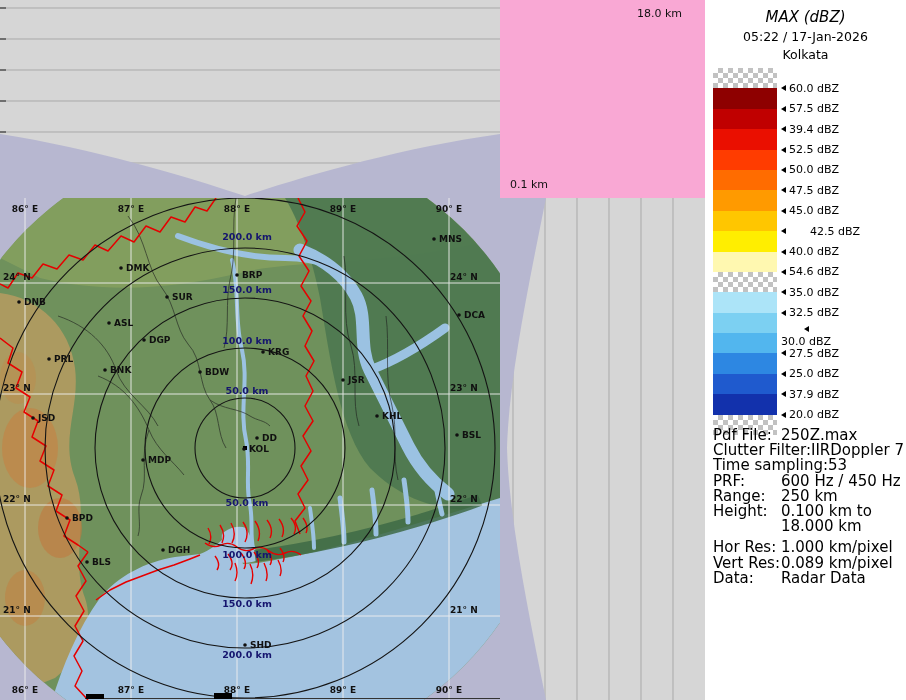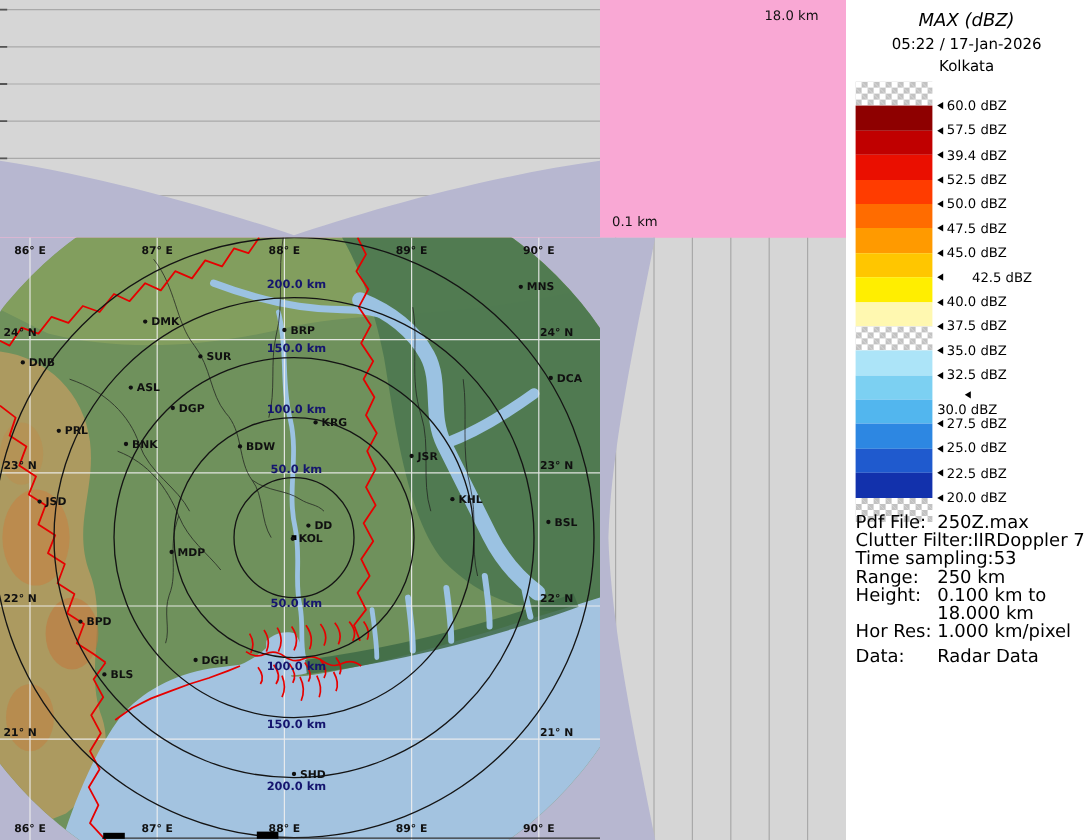--- a/index.html
+++ b/index.html
@@ -294,21 +294,21 @@
         <div class="cbar-tick" style="top: 156.111px; gap: 24px;">
           <span class="tick-arrow"></span>
           <span>42.5 dBZ</span>
         </div>
         <div class="cbar-tick" style="top: 176.5px; align-items: center;">
           <span class="tick-arrow"></span>
           <span>40.0 dBZ</span>
         </div>
         <div class="cbar-tick" style="top: 196.889px;">
           <span class="tick-arrow"></span>
-          <span>37.5 dBZ</span>
+          <span>54.6 dBZ</span>
         </div>
         <div class="cbar-tick" style="top: 217.278px;">
           <span class="tick-arrow"></span>
           <span>35.0 dBZ</span>
         </div>
         <div class="cbar-tick" style="top: 237.667px;">
           <span class="tick-arrow"></span>
           <span>32.5 dBZ</span>
         </div>
         <div class="cbar-tick" style="top: 258.056px; flex-direction: column;">
@@ -318,35 +318,37 @@
         <div class="cbar-tick" style="top: 278.444px;">
           <span class="tick-arrow"></span>
           <span>27.5 dBZ</span>
         </div>
         <div class="cbar-tick" style="top: 298.833px;">
           <span class="tick-arrow"></span>
           <span>25.0 dBZ</span>
         </div>
         <div class="cbar-tick" style="top: 319.222px;">
           <span class="tick-arrow"></span>
-          <span>22.5 dBZ</span>
+          <span>37.9 dBZ</span>
         </div>
         <div class="cbar-tick" style="top: 339.611px;">
           <span class="tick-arrow"></span>
           <span>20.0 dBZ</span>
         </div>
       </div>
 
     <div id="legend-meta">
       <div id="metadata">
           <div class="meta-row"><span class="meta-label">Pdf File:</span><span class="meta-value">250Z.max</span></div>
           <div class="meta-row"><span class="meta-label">Clutter Filter:</span><span class="meta-value">IIRDoppler 7</span></div>
           <div class="meta-row"><span class="meta-label">Time sampling:</span><span class="meta-value">53</span></div>
+          <div class="meta-row"><span class="meta-label">PRF:</span><span class="meta-value">600 Hz / 450 Hz</span></div>
           <div class="meta-row"><span class="meta-label">Range:</span><span class="meta-value">250 km</span></div>
           <div class="meta-row"><span class="meta-label">Height:</span><span class="meta-value">0.100 km to</span></div>
           <div class="meta-row"><span class="meta-label"></span><span class="meta-value">18.000 km</span></div>
           <div class="meta-row"><span class="meta-label">Hor Res:</span><span class="meta-value">1.000 km/pixel</span></div>
+          <div class="meta-row"><span class="meta-label">Vert Res:</span><span class="meta-value">0.089 km/pixel</span></div>
           <div class="meta-row"><span class="meta-label">Data:</span><span class="meta-value">Radar Data</span></div>
         </div>
     </div>
   </div>
 
 </div>
 
 </body></html>

